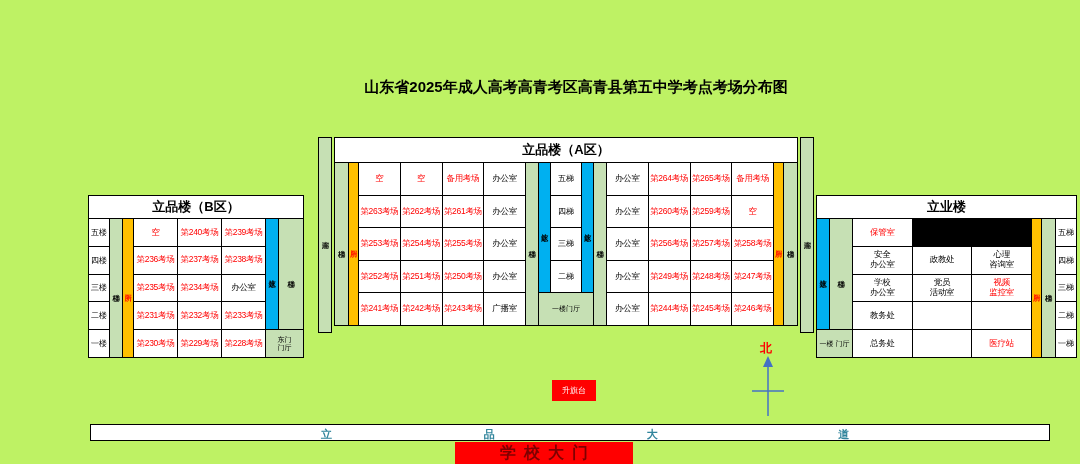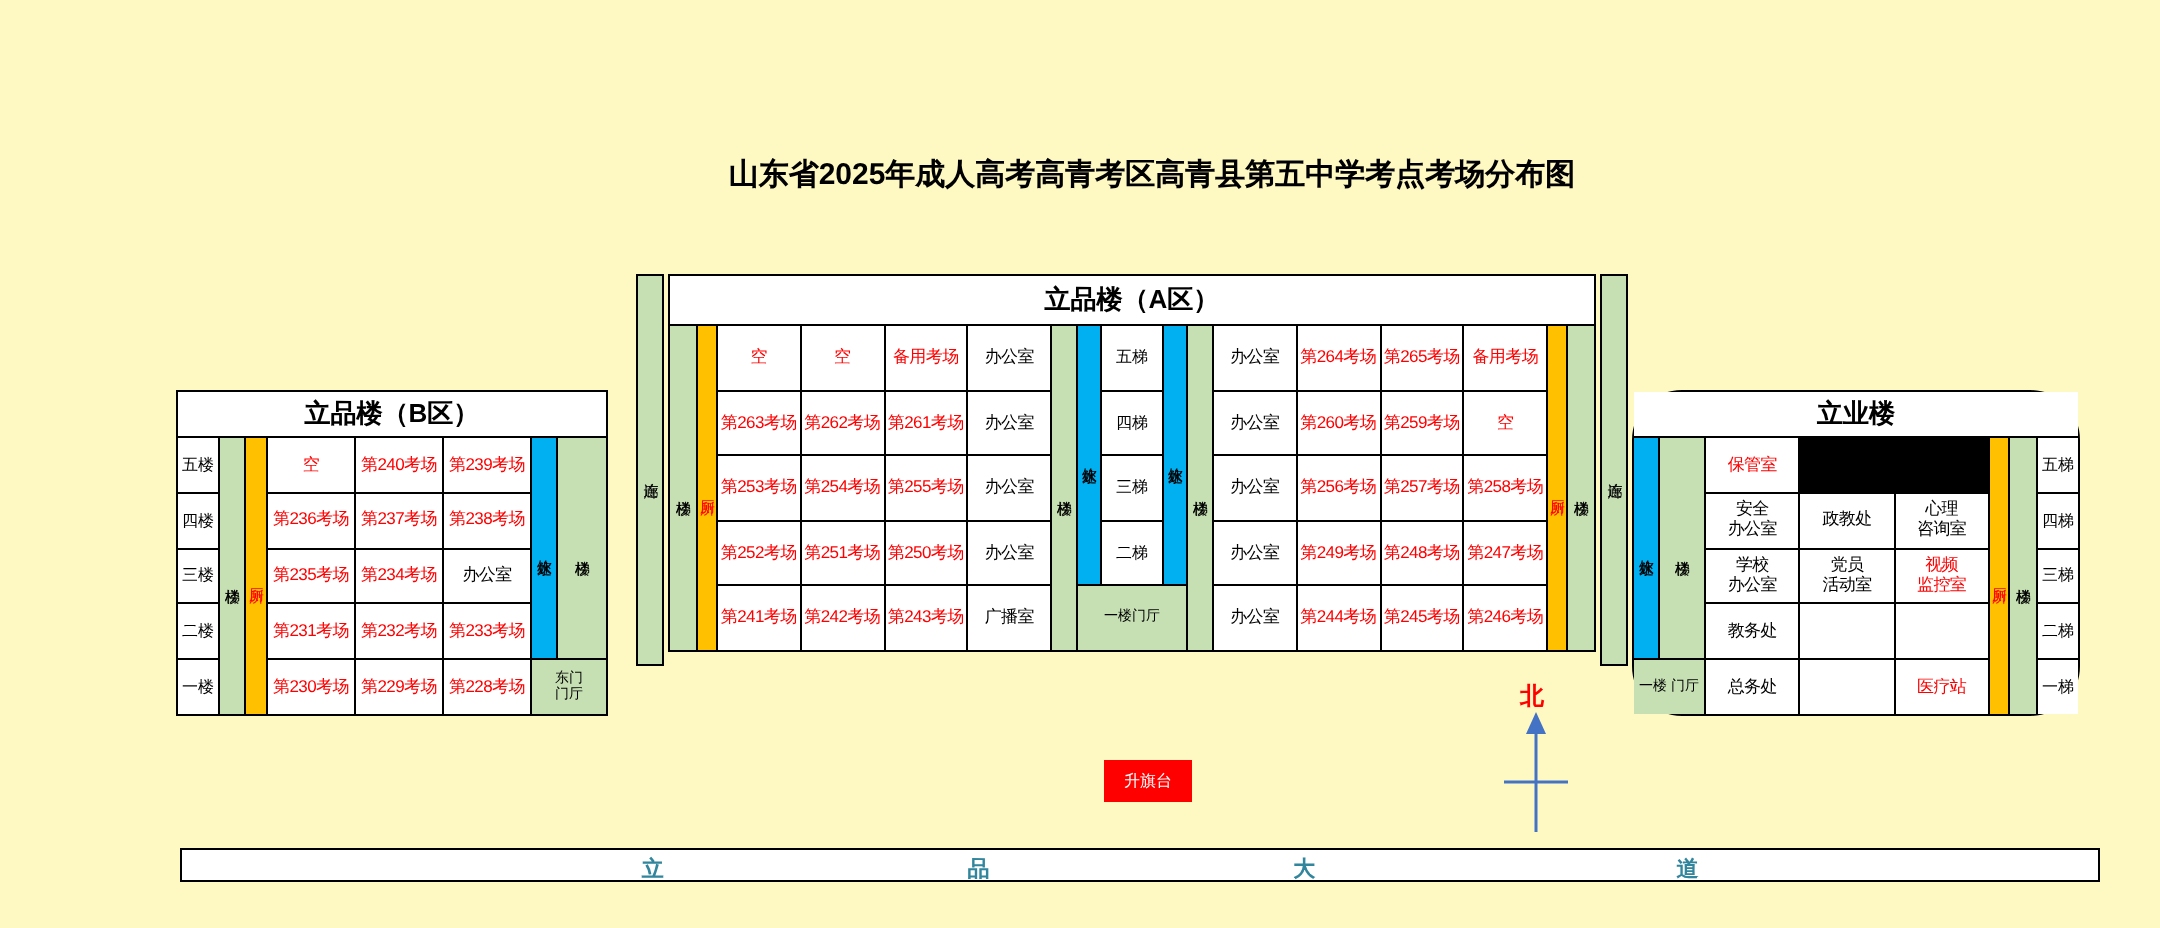--- a/index.html
+++ b/index.html
@@ -1,18 +1,18 @@
 <!DOCTYPE html>
 <html><head>
 <meta charset="utf-8">
 <style>
   * { margin:0; padding:0; box-sizing:border-box; }
   html,body { background:#fff; }
   body { font-family:"Liberation Sans","DejaVu Sans",sans-serif; }
-  .canvas { position:relative; width:1080px; height:464px; background:#fef9c3; overflow:hidden; }
+  .canvas { position:relative; width:1080px; height:464px; background:#bef264; overflow:hidden; }
   .main-title { position:absolute; left:96px; top:78px; width:960px; text-align:center;
                 font-size:15px; font-weight:bold; color:#000; }
   .bld { position:absolute; display:grid; gap:1px; background:#000; border:1px solid #000; }
   .cell { background:#fff; display:flex; align-items:center; justify-content:center;
           text-align:center; font-size:8.5px; line-height:1.15; overflow:hidden; letter-spacing:-0.3px; color:#000; }
   .btitle { font-weight:bold; font-size:13px; letter-spacing:0; }
   .floor { font-size:8px; letter-spacing:0; }
   .green { background:#c6e0b4; }
   .orange { background:#ffc000; }
   .blue { background:#00b0f0; }
@@ -132,23 +132,23 @@
     <div class="cell red" style="grid-area:6/13">第244考场</div>
     <div class="cell red" style="grid-area:6/14">第245考场</div>
     <div class="cell red" style="grid-area:6/15">第246考场</div>
 
     <div class="cell orange vtext red" style="grid-area:2/16/7/17">厕所</div>
     <div class="cell green vtext" style="grid-area:2/17/7/18">楼梯</div>
   </div>
 
   <div class="corridor" style="left:800px;top:137px;height:196px;">连廊</div>
 
-  <div class="bld" style="left:816px;top:195px;width:224px;height:163px;
+  <div class="bld" style="left:816px;top:195px;width:261px;height:163px;
               grid-template-columns:12px 22px repeat(3,1fr) 9px 13px 20px;
-              grid-template-rows:22px repeat(5,1fr);border-radius:25px;">
+              grid-template-rows:22px repeat(5,1fr);">
     <div class="cell btitle" style="grid-area:1/1/2/9">立业楼</div>
     <div class="cell blue vtext" style="grid-area:2/1/6/2">饮水处</div>
     <div class="cell green vtext" style="grid-area:2/2/6/3">楼梯</div>
     <div class="cell green sm" style="grid-area:6/1/7/3">一楼 门厅</div>
 
     <div class="cell red" style="grid-area:2/3">保管室</div>
     <div class="cell pre" style="grid-area:3/3">安全
 办公室</div>
     <div class="cell" style="grid-area:3/4">政教处</div>
     <div class="cell pre" style="grid-area:3/5">心理
@@ -184,14 +184,15 @@
     <line x1="4" y1="35" x2="36" y2="35" stroke="#4472c4" stroke-width="1.5"></line>
   </svg>
 
   <div class="road">
     <span style="left:24%">立</span>
     <span style="left:41%">品</span>
     <span style="left:58%">大</span>
     <span style="left:78%">道</span>
   </div>
 
+  <div class="gate">学校大门</div>
 
 </div>
 
 </body></html>

